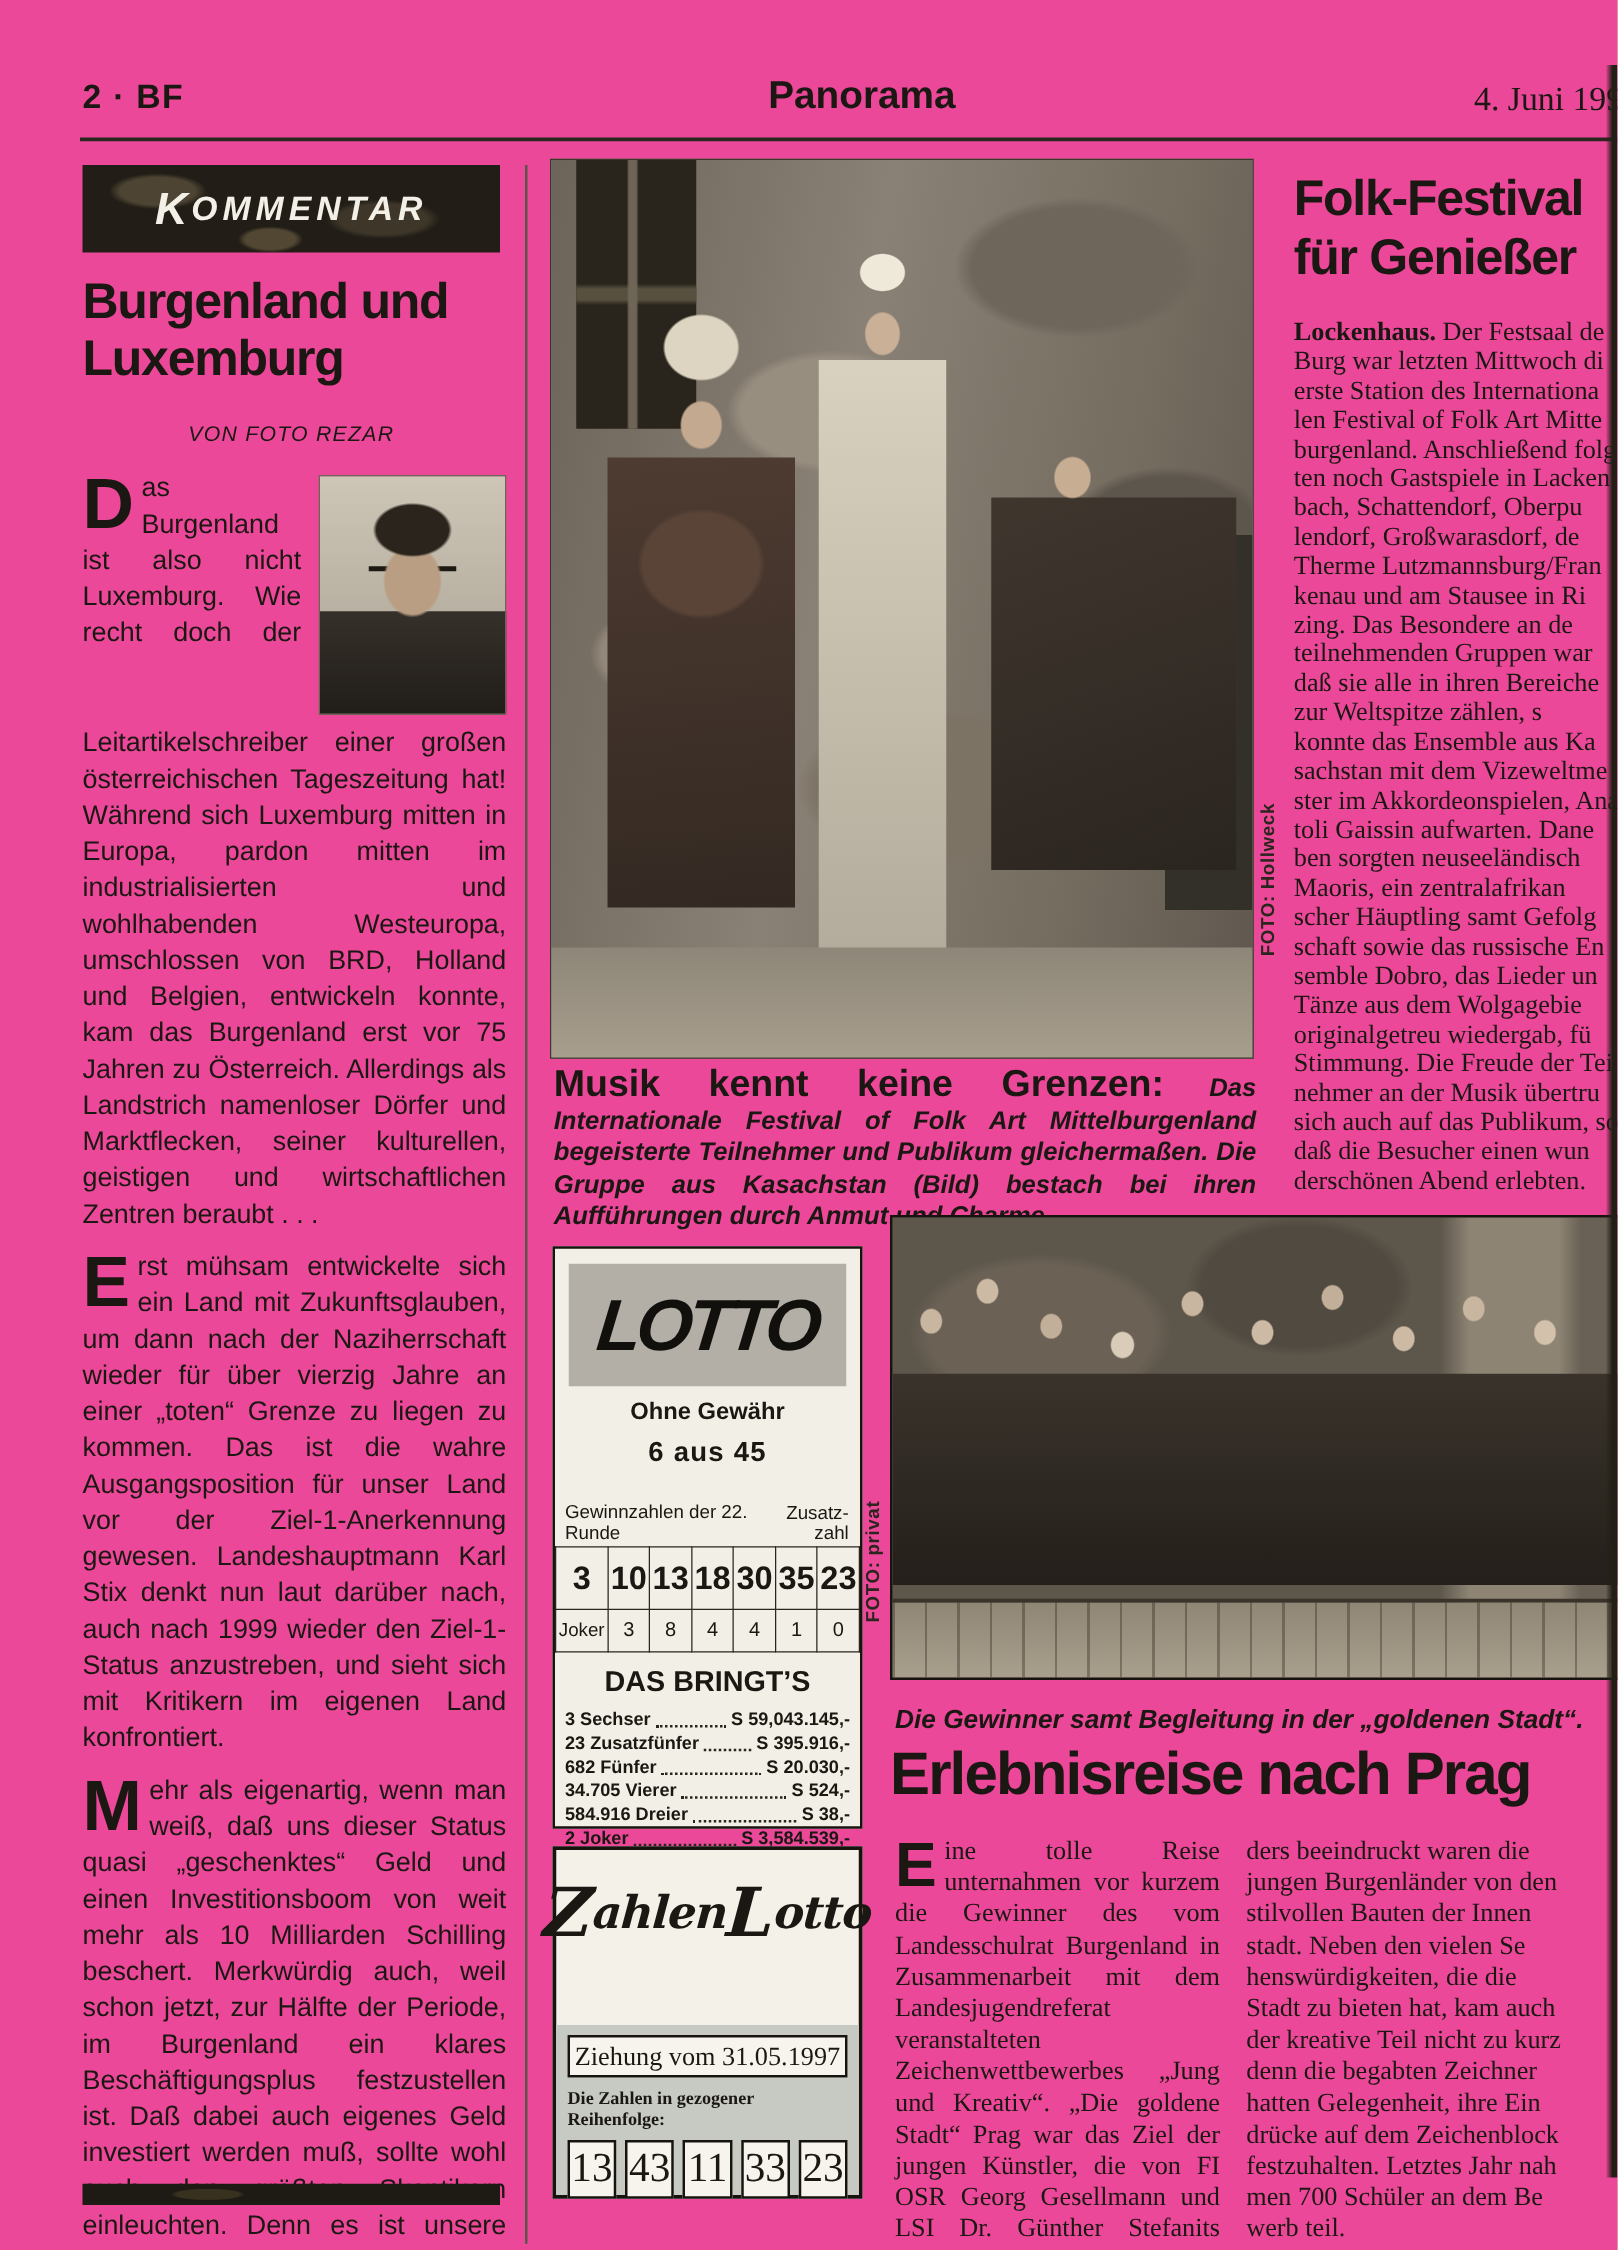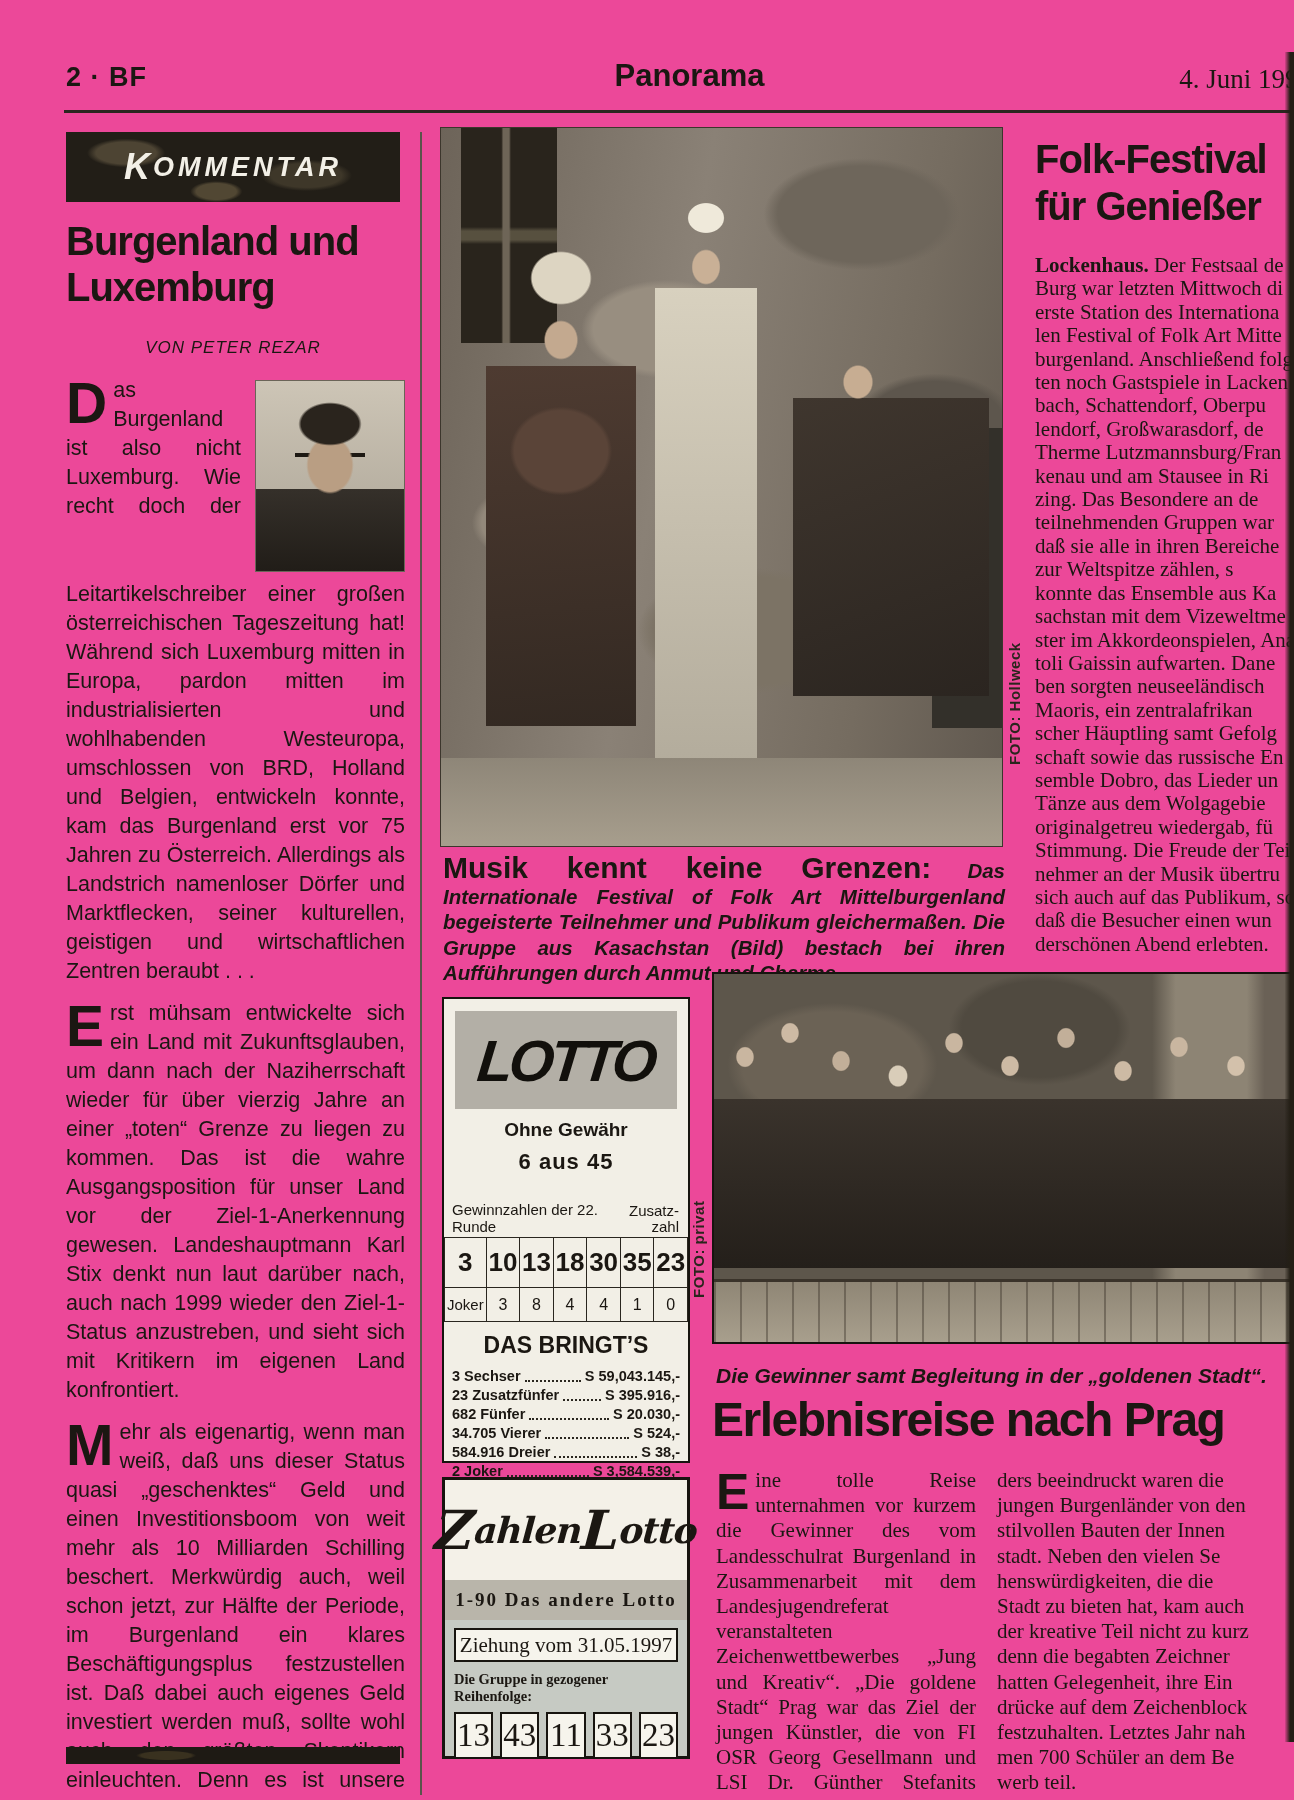--- a/index.html
+++ b/index.html
@@ -166,21 +166,21 @@
   <div class="abs section-title" data-name="section-title">Panorama</div>
   <div class="abs issue-date" data-name="issue-date">4. Juni 1997</div>
   <div class="abs header-rule" data-name="header-rule"></div>
 
   <div class="abs kbox" data-name="kommentar-kicker">
     <span class="ki" data-name="kicker-initial">K</span>
       <span class="kr" data-name="kicker-rest">OMMENTAR</span>
   </div>
   <div class="abs khead" data-name="kommentar-headline">Burgenland und
 Luxemburg</div>
-  <div class="abs kbyline" data-name="kommentar-byline">VON PETER REZAR</div>
+  <div class="abs kbyline" data-name="kommentar-byline">VON FOTO REZAR</div>
 
   <div class="abs kbody" data-name="kommentar-body">
     <div class="portrait" data-name="author-portrait-photo"></div>
     <p data-name="kommentar-paragraph"><span class="dropcap" data-name="drop-cap">D</span><span>as Burgenland ist also nicht Luxemburg. Wie recht doch der Leitartikelschreiber einer großen österreichischen Tageszeitung hat! Während sich Luxemburg mitten in Europa, pardon mitten im industrialisierten und wohlhabenden Westeuropa, umschlossen von BRD, Holland und Belgien, entwickeln konnte, kam das Burgenland erst vor 75 Jahren zu Österreich. Allerdings als Landstrich namenloser Dörfer und Marktflecken, seiner kulturellen, geistigen und wirtschaftlichen Zentren beraubt . . .</span></p>
     <p data-name="kommentar-paragraph"><span class="dropcap" data-name="drop-cap">E</span><span>rst mühsam entwickelte sich ein Land mit Zukunftsglauben, um dann nach der Naziherrschaft wieder für über vierzig Jahre an einer „toten“ Grenze zu liegen zu kommen. Das ist die wahre Ausgangsposition für unser Land vor der Ziel-1-Anerkennung gewesen. Landeshauptmann Karl Stix denkt nun laut darüber nach, auch nach 1999 wieder den Ziel-1-Status anzustreben, und sieht sich mit Kritikern im eigenen Land konfrontiert.</span></p>
     <p data-name="kommentar-paragraph"><span class="dropcap" data-name="drop-cap">M</span><span>ehr als eigenartig, wenn man weiß, daß uns dieser Status quasi „geschenktes“ Geld und einen Investitionsboom von weit mehr als 10 Milliarden Schilling beschert. Merkwürdig auch, weil schon jetzt, zur Hälfte der Periode, im Burgenland ein klares Beschäftigungsplus festzustellen ist. Daß dabei auch eigenes Geld investiert werden muß, sollte wohl auch den größten Skeptikern einleuchten. Denn es ist unsere verdammte Pflicht, nicht nur Hilfe aus Brüssel und vom Bund in Anspruch zu nehmen, sondern auch selbst aktiv mitzuwirken. Denn dann könnte das Burgenland vielleicht doch einmal wie Luxemburg werden . . .</span></p>
   </div>
   <div class="abs kbar" data-name="kommentar-end-bar"></div>
   <div class="abs vdivider" data-name="column-divider"></div>
 
@@ -304,24 +304,23 @@
     </div>
   </div>
 
   <div class="abs zl-box" data-name="zahlenlotto-box">
     <div class="zl-logo" data-name="zahlenlotto-logo">
       <span class="big">Z</span>
         <span class="small">ahlen</span>
         <span class="big">L</span>
         <span class="small">otto</span>
     </div>
-    <div class="zl-band" data-name="zahlenlotto-tagline">1-90 Das andere Lotto</div>
     <div class="zl-lower" data-name="zahlenlotto-results">
       <div class="ziehung" data-name="draw-date-label">Ziehung vom 31.05.1997</div>
-      <div class="order-label" data-name="draw-order-label">Die Gruppe in gezogener Reihenfolge:</div>
+      <div class="order-label" data-name="draw-order-label">Die Zahlen in gezogener Reihenfolge:</div>
       <div class="zl-nums" data-name="drawn-numbers-row">
         <div data-name="drawn-number">13</div>
         <div data-name="drawn-number">43</div>
         <div data-name="drawn-number">11</div>
         <div data-name="drawn-number">33</div>
         <div data-name="drawn-number">23</div>
       </div>
     </div>
   </div>
 

